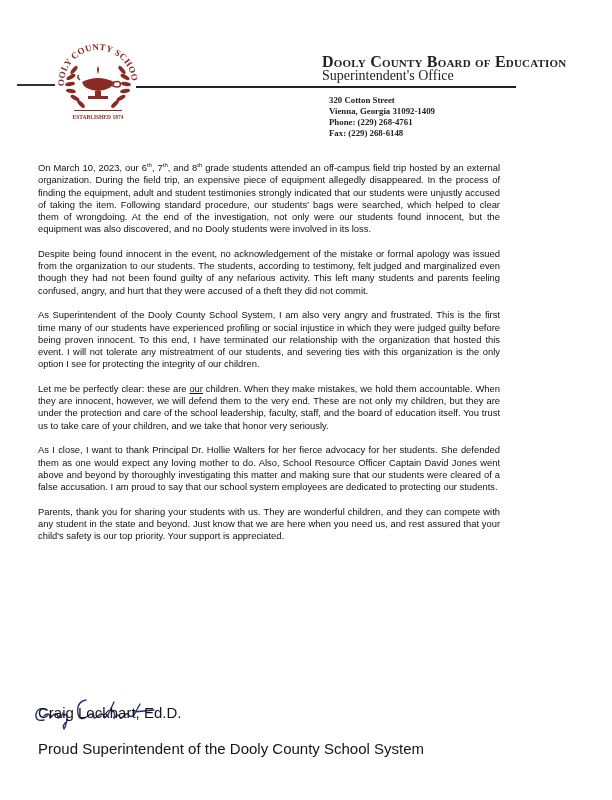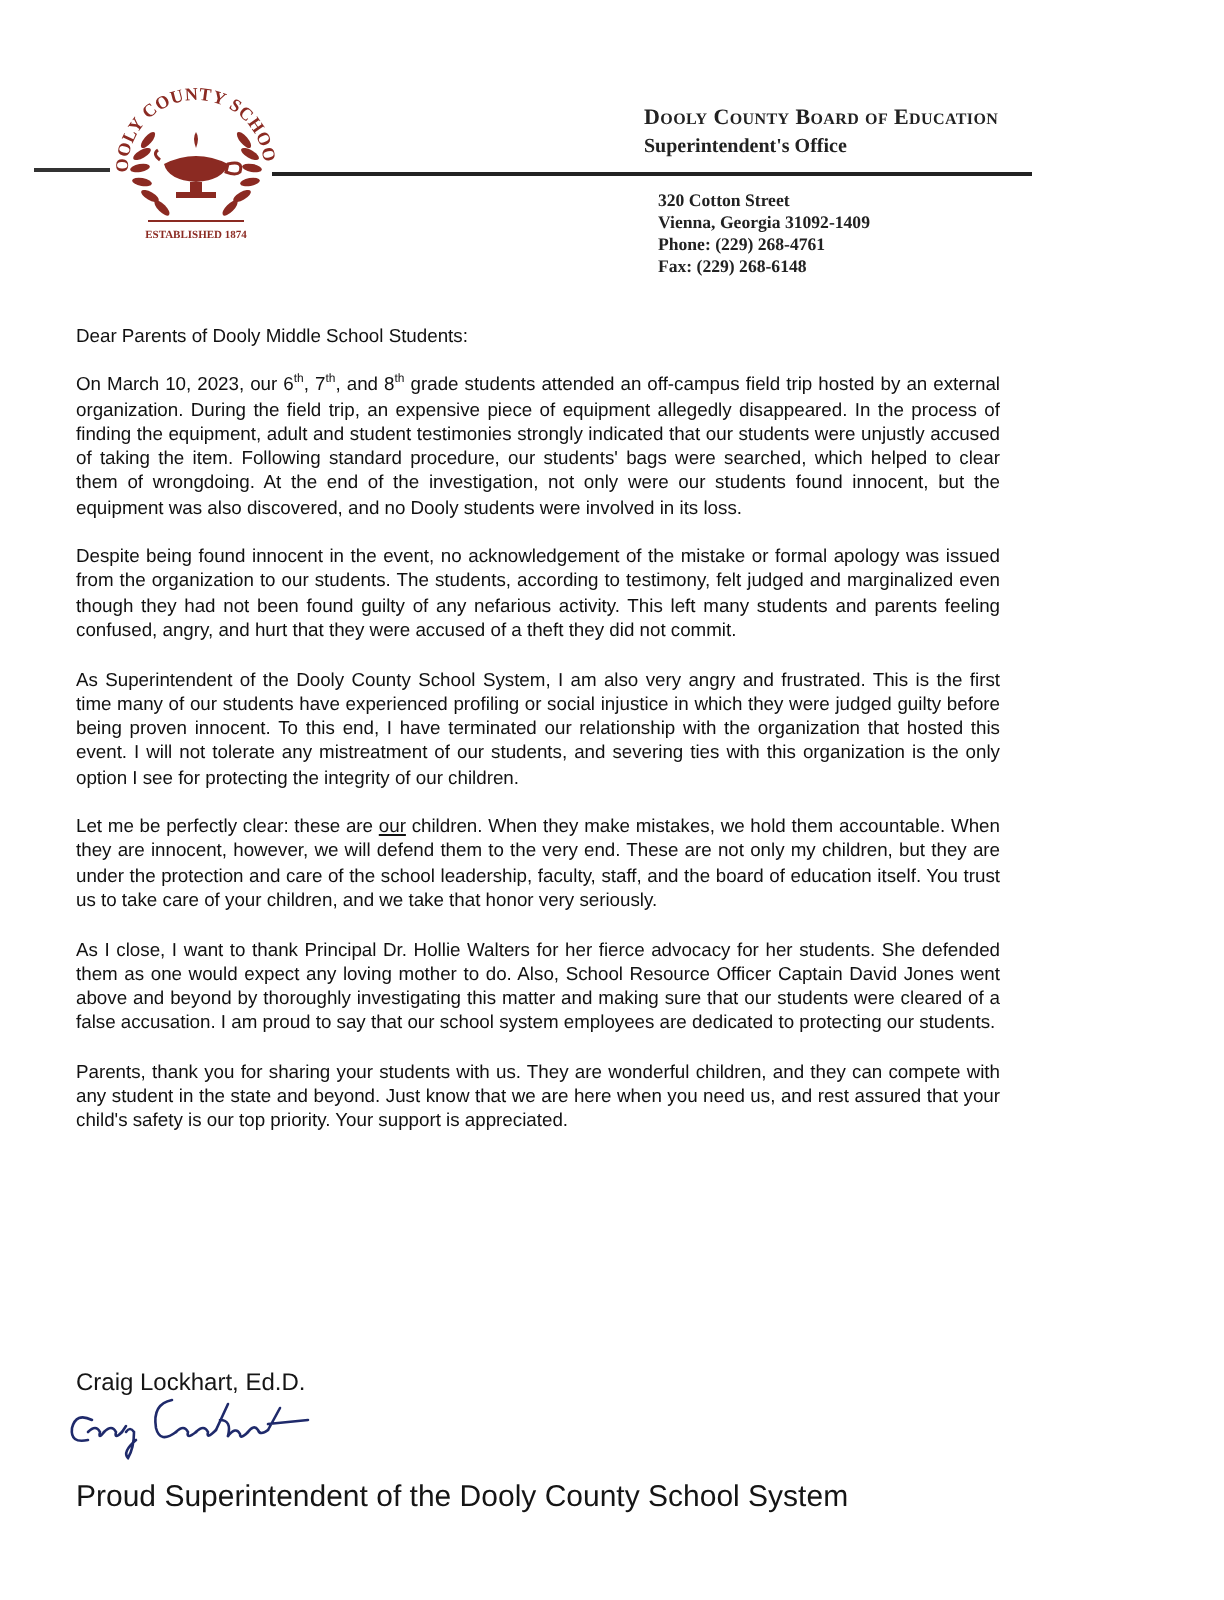--- a/index.html
+++ b/index.html
@@ -6,44 +6,44 @@
   body {
     width: 612px; height: 800px; position: relative; overflow: hidden;
     font-family: "Liberation Sans", sans-serif; color: #151515;
   }
   .letterhead { position: absolute; left: 0; top: 0; width: 612px; height: 150px; }
   .logo { position: absolute; left: 52px; top: 22px; width: 92px; height: 106px; }
   .rule-left { position: absolute; left: 17px; top: 84px; width: 38px; height: 2px; background: #333; }
   .rule-right { position: absolute; left: 136px; top: 86px; width: 380px; height: 2px; background: #222; }
   .board-name {
     position: absolute; left: 322px; top: 53px; font-family: "Liberation Serif", serif;
-    font-weight: bold; font-size: 11px; letter-spacing: 0.2px; font-variant: small-caps; color: #222;
+    font-weight: bold; font-size: 16px; letter-spacing: 0.2px; font-variant: small-caps; color: #222;
   }
   .office {
     position: absolute; left: 322px; top: 68px; font-family: "Liberation Serif", serif;
-    font-weight: bold; font-size: 10px; color: #222;
+    font-weight: normal; font-size: 14px; color: #222;
   }
   .address {
     position: absolute; left: 329px; top: 95px; font-family: "Liberation Serif", serif;
     font-weight: bold; font-size: 8.8px; line-height: 11px; color: #222;
   }
   .address div { white-space: nowrap; }
   .content {
     position: absolute; left: 38px; top: 162px; width: 462px;
     font-size: 9.4px; line-height: 12.25px; color: #111;
   }
   .salutation { margin: 0 0 12px 0; }
   .para { margin: 0 0 12.4px 0; text-align: justify; }
   .para sup { font-size: 6px; line-height: 0; }
   .underline { text-decoration: underline; }
   .closing { margin-top: 14px; }
   .signature {
     position: absolute; left: 30px; top: 696px; width: 170px; height: 36px;
   }
-  .signer-name { position: absolute; left: 38px; top: 684px; font-size: 12px; }
+  .signer-name { position: absolute; left: 38px; top: 704px; font-size: 15px; }
   .signer-title { position: absolute; left: 38px; top: 740px; font-size: 15px; }
 </style>
 </head>
 <body>
 
 <div class="letterhead">
   <div class="rule-left"></div>
   <svg class="logo" viewBox="0 0 92 106">
     <defs>
       <path id="arcPath" d="M12,62 A34,34 0 1,1 80,62" fill="none"></path>
@@ -85,21 +85,20 @@
   <div class="office">Superintendent's Office</div>
   <div class="address">
     <div>320 Cotton Street</div>
     <div>Vienna, Georgia 31092-1409</div>
     <div>Phone: (229) 268-4761</div>
     <div>Fax: (229) 268-6148</div>
   </div>
 </div>
 
 <div class="content">
-  <p class="salutation">Dear Parents of Dooly Middle School Students:</p>
 
   <p class="para"><span>On March 10, 2023, our 6</span><sup>th</sup><span>, 7</span><sup>th</sup><span>, and 8</span><sup>th</sup><span> grade students attended an off-campus field trip hosted by an external organization. During the field trip, an expensive piece of equipment allegedly disappeared. In the process of finding the equipment, adult and student testimonies strongly indicated that our students were unjustly accused of taking the item. Following standard procedure, our students' bags were searched, which helped to clear them of wrongdoing. At the end of the investigation, not only were our students found innocent, but the equipment was also discovered, and no Dooly students were involved in its loss.</span></p>
 
   <p class="para">Despite being found innocent in the event, no acknowledgement of the mistake or formal apology was issued from the organization to our students. The students, according to testimony, felt judged and marginalized even though they had not been found guilty of any nefarious activity. This left many students and parents feeling confused, angry, and hurt that they were accused of a theft they did not commit.</p>
 
   <p class="para">As Superintendent of the Dooly County School System, I am also very angry and frustrated. This is the first time many of our students have experienced profiling or social injustice in which they were judged guilty before being proven innocent. To this end, I have terminated our relationship with the organization that hosted this event.  I will not tolerate any mistreatment of our students, and severing ties with this organization is the only option I see for protecting the integrity of our children.</p>
 
   <p class="para"><span>Let me be perfectly clear: these are </span><span class="underline">our</span><span> children. When they make mistakes, we hold them accountable. When they are innocent, however, we will defend them to the very end. These are not only my children, but they are under the protection and care of the school leadership, faculty, staff, and the board of education itself. You trust us to take care of your children, and we take that honor very seriously.</span></p>
 
   <p class="para">As I close, I want to thank Principal Dr. Hollie Walters for her fierce advocacy for her students. She defended them as one would expect any loving mother to do. Also, School Resource Officer Captain David Jones went above and beyond by thoroughly investigating this matter and making sure that our students were cleared of a false accusation. I am proud to say that our school system employees are dedicated to protecting our students.</p>

